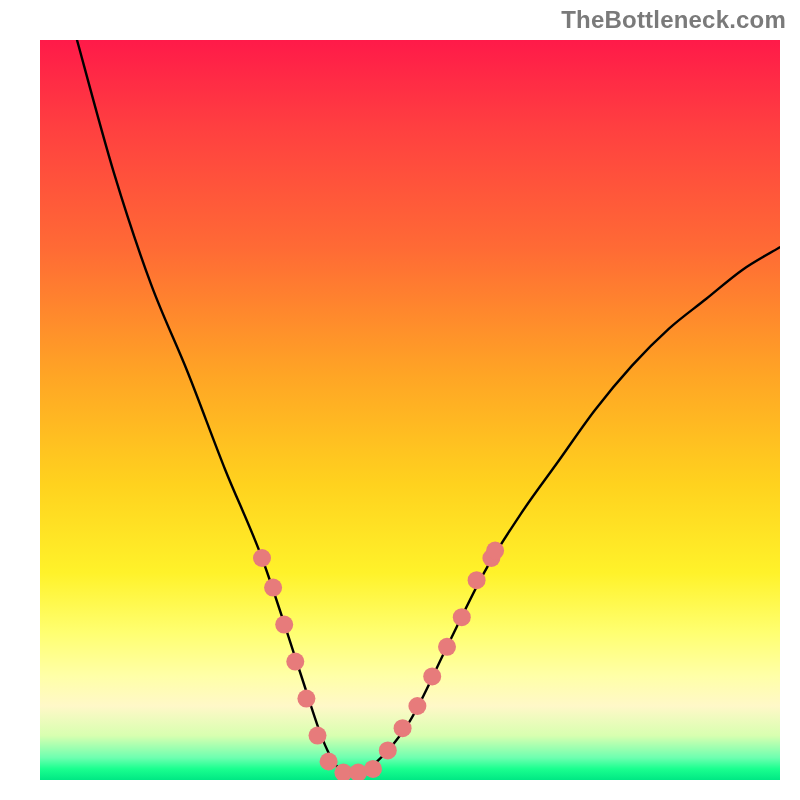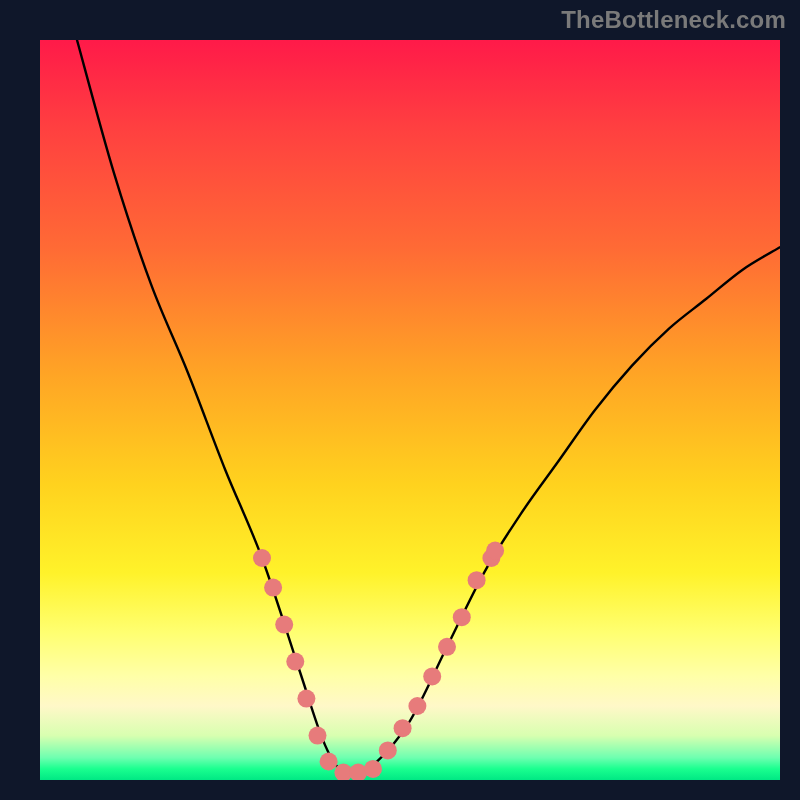--- a/index.html
+++ b/index.html
@@ -9,21 +9,21 @@
     height: 800px;
     background: #000;
     overflow: hidden;
   }
   .frame {
     position: absolute;
     left: 0;
     top: 0;
     width: 800px;
     height: 800px;
-    background: #0f172a;
+    background: #ffffff;
   }
   .plot {
     position: absolute;
     left: 40px;
     top: 40px;
     width: 740px;
     height: 740px;
     background: linear-gradient(to bottom,
       #ff1a49 0%,
       #ff4040 12%,

